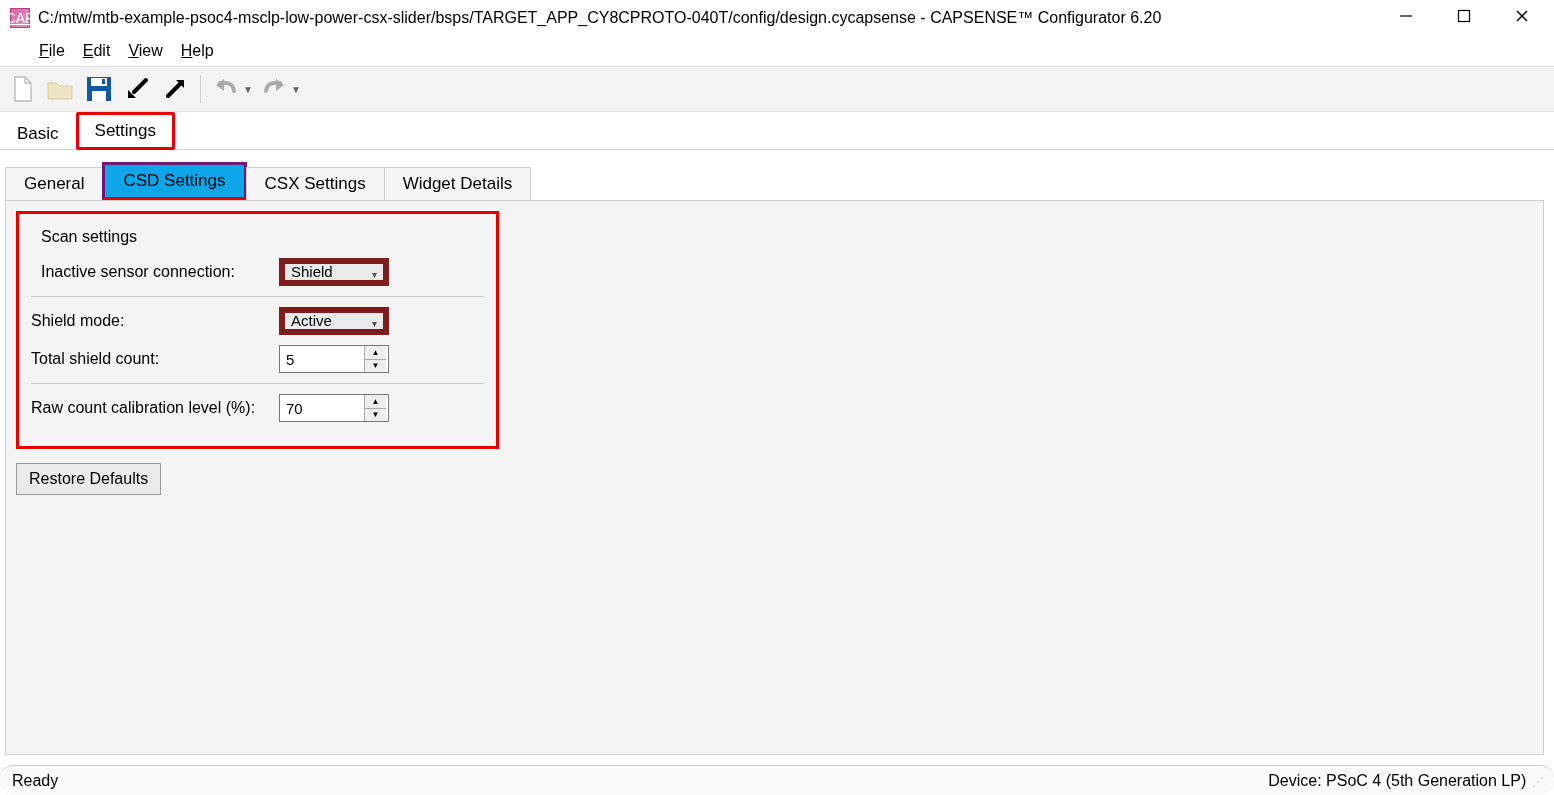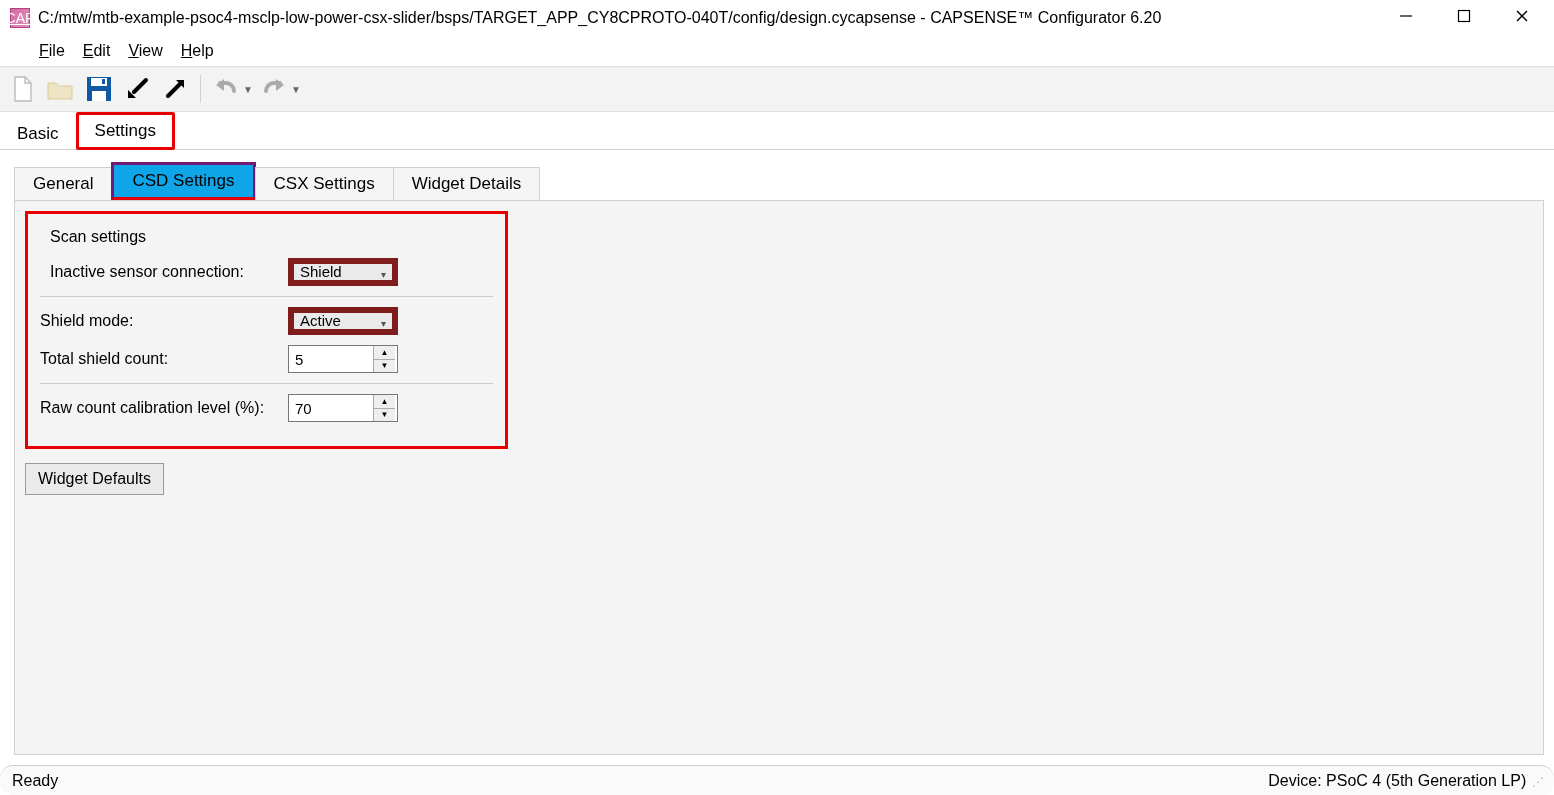--- a/index.html
+++ b/index.html
@@ -78,21 +78,21 @@
     position:relative;
     top:1px;
   }
   .maintab.highlight {
     border: 3px solid #e80000;
     border-radius:2px;
   }
   
   .content {
     flex:1;
-    padding: 14px 10px 10px 14px;
+    padding: 14px 10px 10px 5px;
     display:flex;
     flex-direction:column;
   }
   .subtabs {
     display:flex;
     height: 36px;
     align-items:flex-end;
   }
   .subtab {
     padding: 6px 18px;
@@ -313,21 +313,21 @@
         <div class="spinner">
           <input value="70" style="">
           <div class="spins">
             <div>▲</div>
             <div>▼</div>
           </div>
         </div>
       </div>
     </div>
 
-    <button class="restore-btn">Widget Defaults</button>
+    <button class="restore-btn">Restore Defaults</button>
   </div>
 </div>
 
 <div class="statusbar">
   <span>Ready</span>
   <span>
     <span>Device: PSoC 4 (5th Generation LP)</span>
     <span class="grip">&nbsp;⋰</span>
   </span>
 </div>

